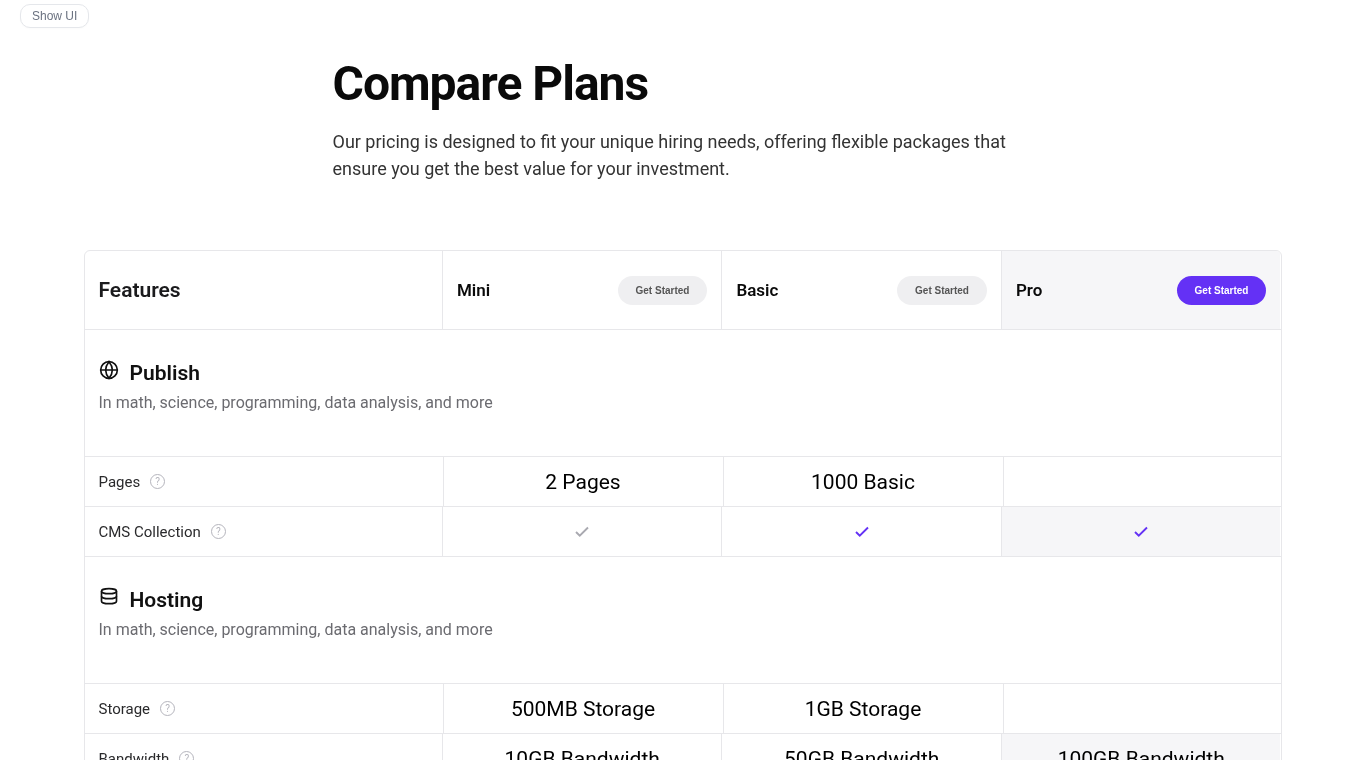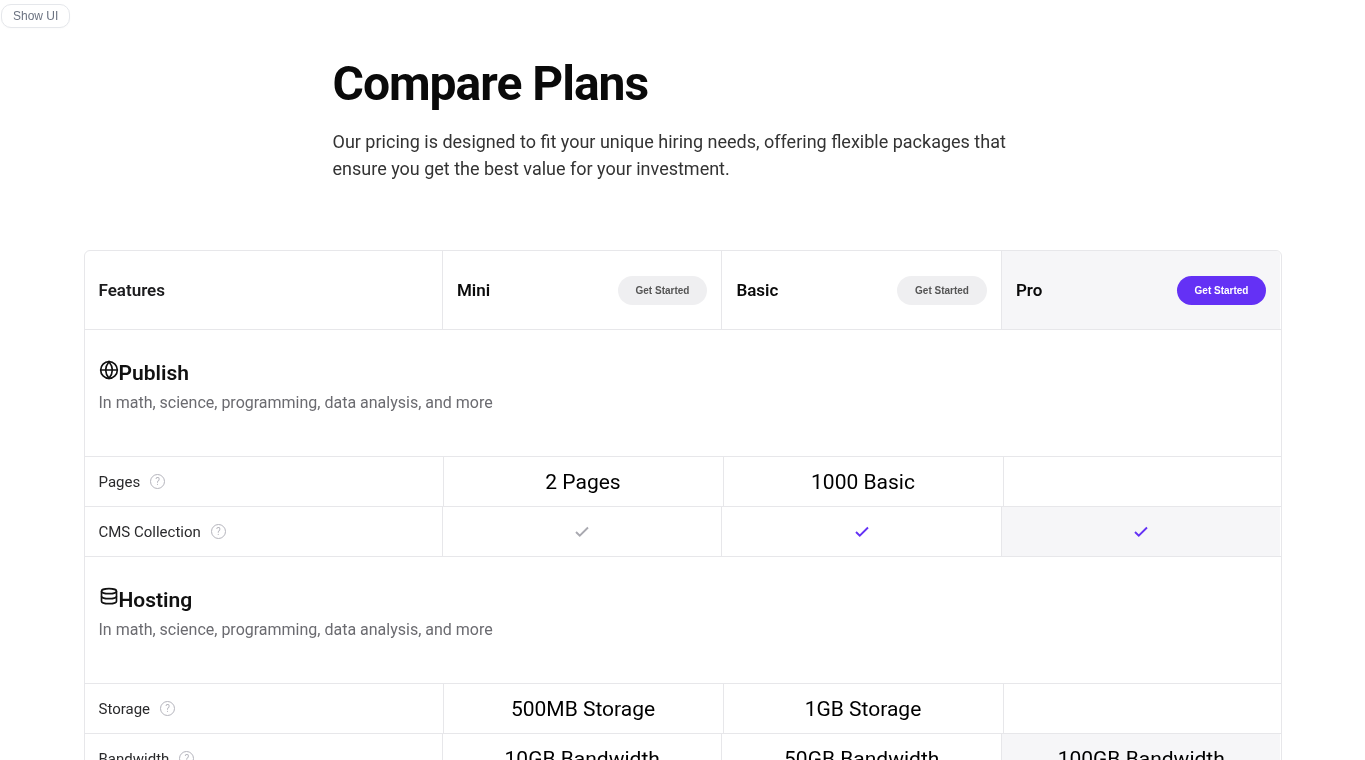--- a/index.html
+++ b/index.html
@@ -1,36 +1,36 @@
 <!DOCTYPE html>
 <html><head>
 <meta charset="utf-8">
 <style>
 *{box-sizing:border-box;margin:0;padding:0}
 html,body{width:1365px;height:760px;font-family:-apple-system,BlinkMacSystemFont,"Segoe UI",Roboto,Helvetica,Arial,sans-serif;color:#0a0a0a;background:#fff;overflow:hidden}
-.show-ui{position:absolute;top:4px;left:1px;border:1px solid #e5e7eb;border-radius:10px;padding:4px 11px;font-size:12px;color:#6b7280;background:#fff;font-weight:500;box-shadow:0 1px 2px rgba(0,0,0,0.02)}
+.show-ui{position:absolute;top:4px;left:20px;border:1px solid #e5e7eb;border-radius:10px;padding:4px 11px;font-size:12px;color:#6b7280;background:#fff;font-weight:500;box-shadow:0 1px 2px rgba(0,0,0,0.02)}
 .page{width:1365px;padding-top:55px}
 .header{width:700px;margin:0 auto;}
 .title{font-size:48px;font-weight:700;letter-spacing:-1px;margin-bottom:16px}
 .subtitle{font-size:18px;line-height:1.5;color:#333;font-weight:400}
 .table-wrap{width:1198px;margin:68px auto 0;border:1px solid #e7e7ea;border-radius:6px 6px 0 0;overflow:hidden}
 .row{display:flex;border-top:1px solid #e7e7ea}
 .row:first-child{border-top:none}
 .features-cell{width:359px;border-right:1px solid #e7e7ea;display:flex;align-items:center;padding:0 14px;font-size:16px;color:#1b1b1d}
 .plan-cell{width:280px;border-right:1px solid #e7e7ea;display:flex;align-items:center;justify-content:space-between;padding:0 14px}
 .plan-cell.pro{width:279px;border-right:none;background:#f6f6f8}
 .head-row{height:78px}
-.head-row .features-cell{font-weight:600;font-size:17px}
+.head-row .features-cell{font-weight:600;font-size:21px}
 .plan-name{font-size:17px;font-weight:600}
 .btn{border:none;border-radius:20px;padding:9px 18px;font-size:10px;font-weight:700;cursor:pointer}
 .btn-ghost{background:#efeff1;color:#555}
 .btn-primary{background:#6431f5;color:#fff}
 .section-row{height:127px}
 .section-cell{width:100%;padding:30px 14px 0}
-.section-title{display:flex;align-items:center;font-size:21px;font-weight:600;color:#111;margin-bottom:8px}
+.section-title{display:flex;align-items:center;gap:11px;font-size:21px;font-weight:600;color:#111;margin-bottom:8px}
 .section-desc{font-size:16px;color:#6b6b70}
 .data-row{height:50px}
 .data-row .features-cell{font-size:15px;color:#2a2a2c;gap:10px}
 .value-cell{width:280px;border-right:1px solid #e7e7ea;display:flex;align-items:center;justify-content:center;font-size:21px;color:#000000}
 .value-cell.pro{width:279px;border-right:none;background:#f6f6f8}
 .qmark{width:15px;height:15px;border:1px solid #b5b5bd;border-radius:50%;display:inline-flex;align-items:center;justify-content:center;font-size:10px;color:#b5b5bd;flex-shrink:0}
 svg.secticon{width:20px;height:20px;flex-shrink:0}
 svg.check{width:18px;height:18px}
 </style>
 </head>

